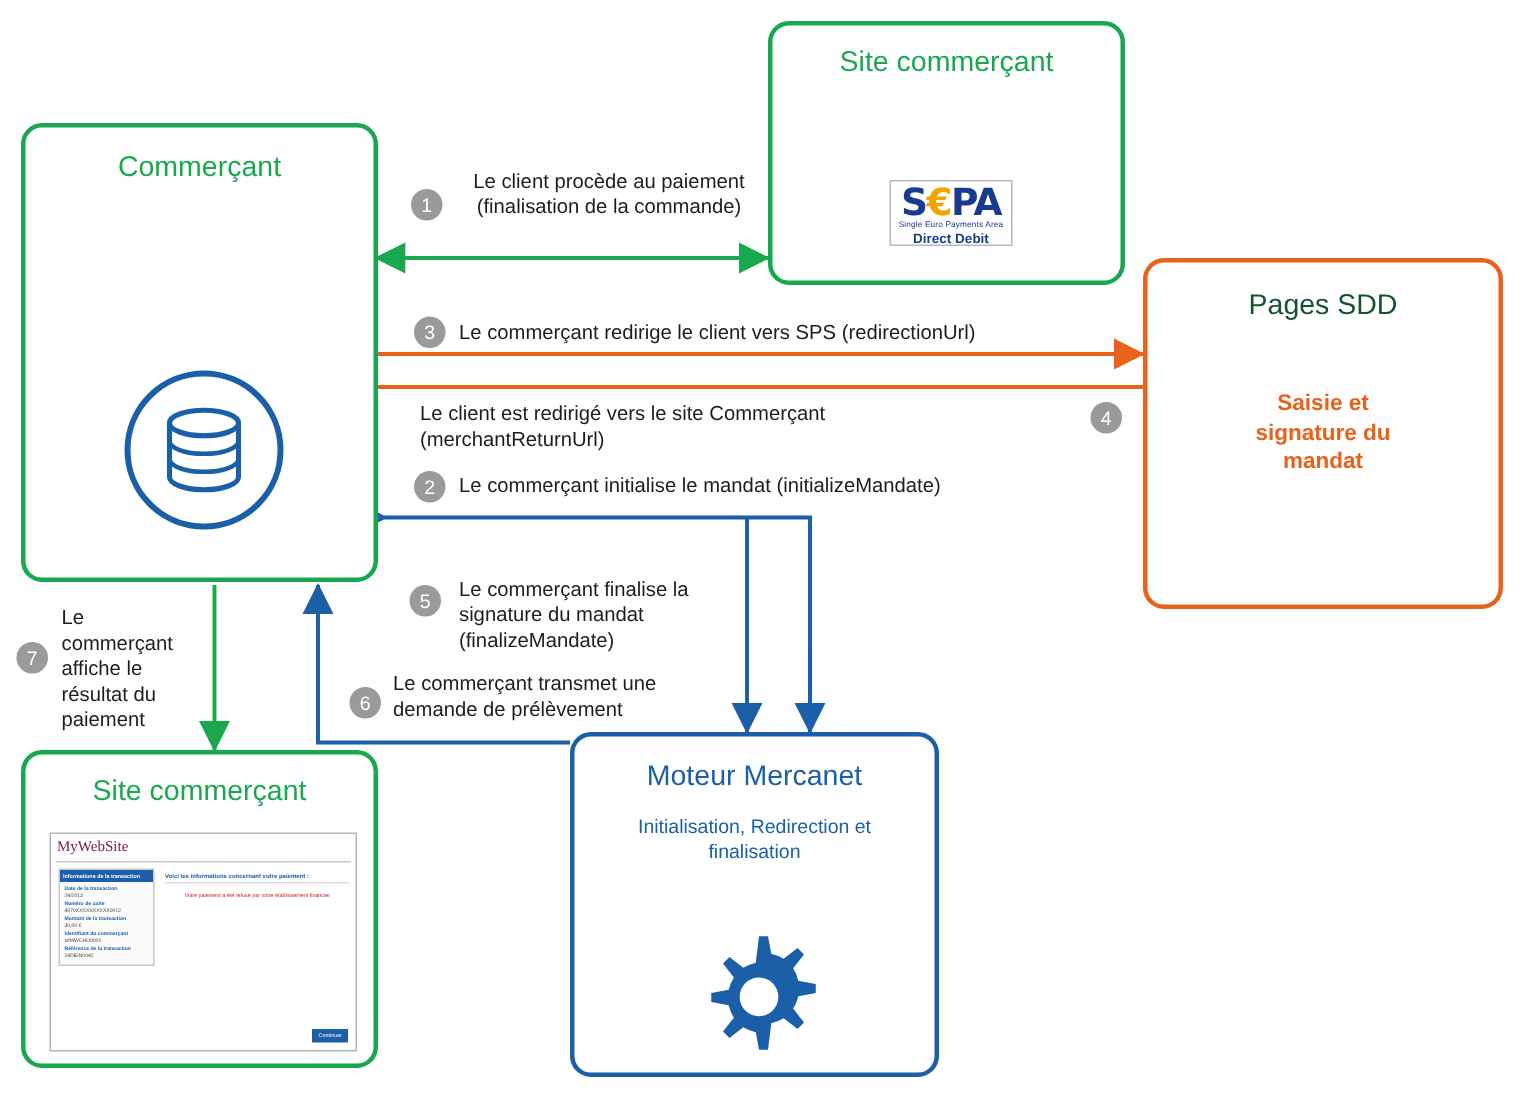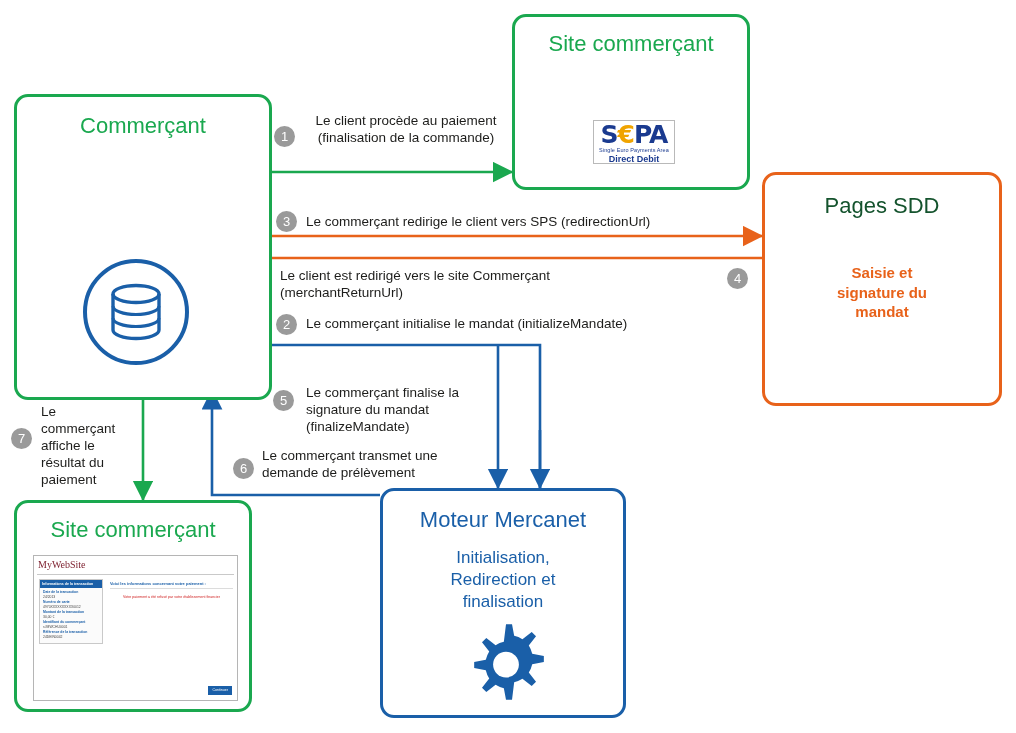--- a/index.html
+++ b/index.html
@@ -22,34 +22,34 @@
     box-sizing: border-box;
     border-radius: 14px;
     background: #ffffff;
   }
   .box-green { border: 3px solid #1aa84f; }
   .box-orange { border: 3px solid #e8621a; }
   .box-blue { border: 3px solid #1a5fa8; }
 
   .box-title {
     text-align: center;
-    font-size: 22px;
+    font-size: 19px;
     font-weight: normal;
   }
   .title-green { color: #1aa84f; }
   .title-orange { color: #14532d; }
   .title-blue { color: #1a5fa8; }
 
   .box-sub {
     text-align: center;
     font-weight: bold;
   }
   .sub-dark { color: #15375e; font-size: 15px; line-height: 1.25; }
   .sub-orange { color: #e8621a; font-size: 15px; line-height: 1.3; }
-  .sub-blue { color: #1a5fa8; font-size: 17px; line-height: 1.3; font-weight: normal; }
+  .sub-blue { color: #1a5fa8; font-size: 13px; line-height: 1.3; font-weight: normal; }
 
   
   #lines {
     position: absolute;
     left: 0; top: 0;
     width: 1016px; height: 733px;
     pointer-events: none;
   }
 
   .step {
@@ -248,21 +248,21 @@
 
     <polyline points="498,345 498,488" fill="none" stroke="#1a5fa8" stroke-width="2.6" marker-end="url(#ah-blue)"></polyline>
 
     <polyline points="380,495 212,495 212,390" fill="none" stroke="#1a5fa8" stroke-width="2.6" marker-end="url(#ah-blue)"></polyline>
 
     <polyline points="540,430 540,488" fill="none" stroke="#1a5fa8" stroke-width="2.6" marker-end="url(#ah-blue)"></polyline>
 
     <polyline points="143,390 143,500" fill="none" stroke="#1aa84f" stroke-width="2.6" marker-end="url(#ah-green)"></polyline>
   </svg>
 
-  <div class="box box-green" style="left:14px; top:82px; width:258px; height:306px;margin-top:12px;">
+  <div class="box box-green" style="left:14px; top:82px; width:238px; height:306px;">
     <div class="box-title title-green" style="margin-top:16px;">Commerçant</div>
 
     <div class="db" style="left:66px; top:162px;">
       <svg class="db-inner" width="62" height="62" viewBox="0 0 62 62">
         <ellipse cx="31" cy="13" rx="23" ry="8.5" fill="none" stroke="#1a5fa8" stroke-width="3.4"></ellipse>
         <path d="M8,13 L8,49" fill="none" stroke="#1a5fa8" stroke-width="3.4"></path>
         <path d="M54,13 L54,49" fill="none" stroke="#1a5fa8" stroke-width="3.4"></path>
         <path d="M8,49 A23,8.5 0 0 0 54,49" fill="none" stroke="#1a5fa8" stroke-width="3.4"></path>
         <path d="M8,25 A23,8.5 0 0 0 54,25" fill="none" stroke="#1a5fa8" stroke-width="3"></path>
         <path d="M8,37 A23,8.5 0 0 0 54,37" fill="none" stroke="#1a5fa8" stroke-width="3"></path>

